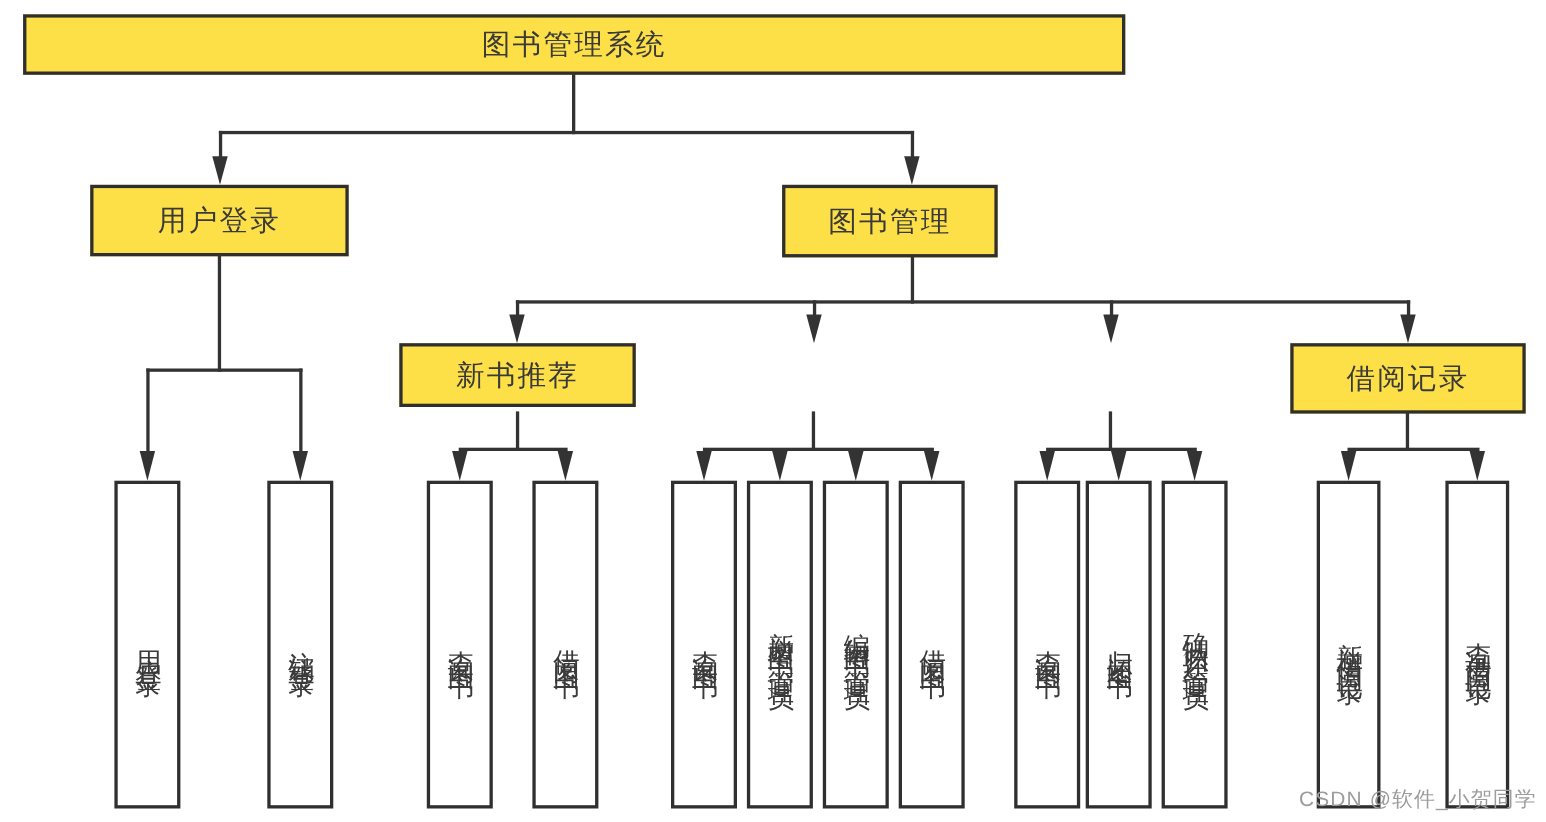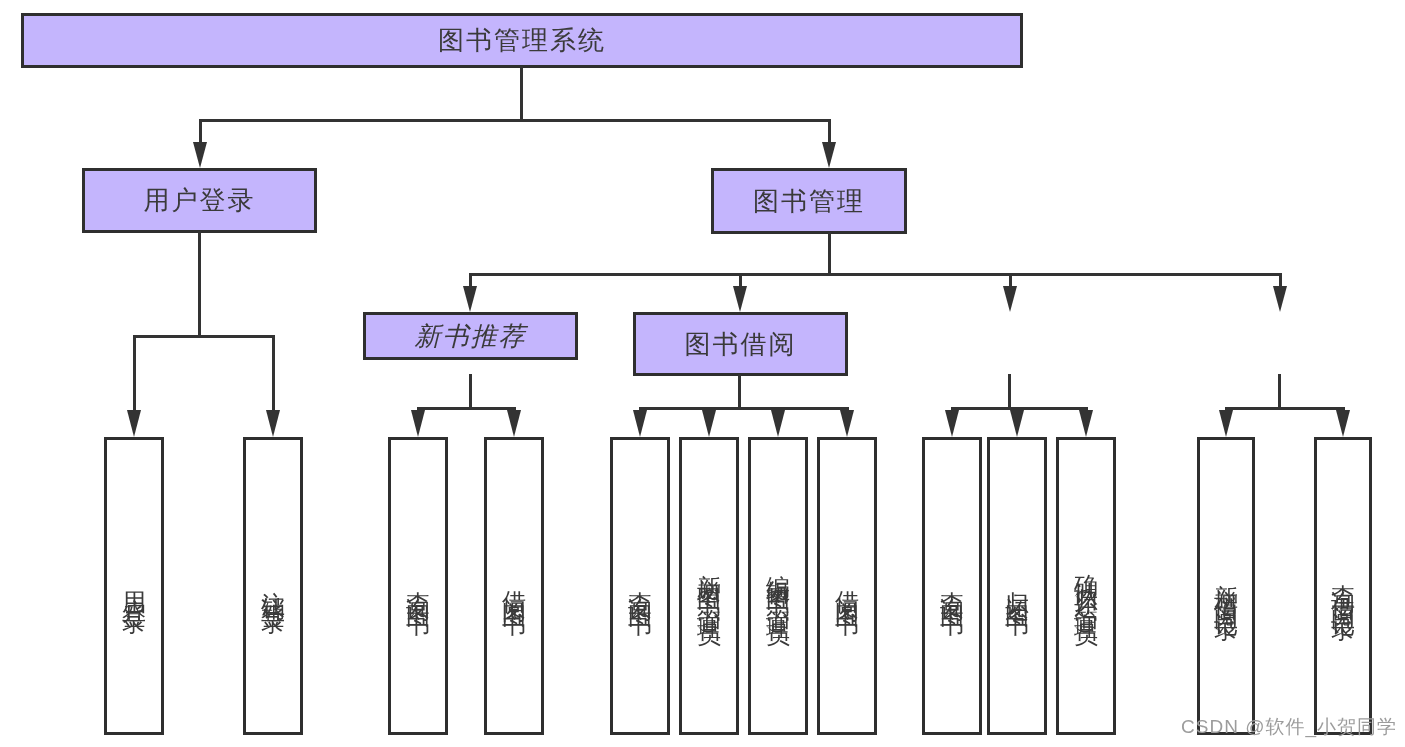--- a/index.html
+++ b/index.html
@@ -8,21 +8,21 @@
     width:1405px;height:747px;
     background:#ffffff;
     font-family:"Liberation Sans","DejaVu Sans",sans-serif;
     color:#3a3a3a;
     overflow:hidden;
   }
   .box{
     position:absolute;
     box-sizing:border-box;
     border:3px solid #2f2f2f;
-    background:#c4b5fd;
+    background:#fde047;
     display:flex;align-items:center;justify-content:center;
     font-size:26px;
     letter-spacing:2px;
     color:#3a3a3a;
     white-space:nowrap;
   }
   .vbox{
     position:absolute;
     box-sizing:border-box;
     border:3px solid #2f2f2f;
@@ -66,25 +66,25 @@
 <body>
 
 <div id="canvas">
 
   <div class="box" style="left:21px;top:13px;width:1002px;height:55px;">图书管理系统</div>
 
   <div class="box" style="left:82px;top:168px;width:235px;height:65px;">用户登录</div>
 
   <div class="box" style="left:711px;top:168px;width:196px;height:66px;">图书管理</div>
 
-  <div class="box" style="left:363px;top:312px;width:215px;height:48px;font-style:italic;">新书推荐</div>
-
-  <div class="box" style="left:633px;top:312px;width:215px;height:64px;">图书借阅</div>
+  <div class="box" style="left:363px;top:312px;width:215px;height:58px;">新书推荐</div>
 
 
+
+  <div class="box" style="left:1173px;top:312px;width:214px;height:64px;">借阅记录</div>
 
   <div class="vbox" style="left:104px;">
     <span class="vtext">用户登录</span>
   </div>
   <div class="vbox" style="left:243px;">
     <span class="vtext">注销登录</span>
   </div>
 
   <div class="vbox" style="left:388px;">
     <span class="vtext">查询图书</span>

